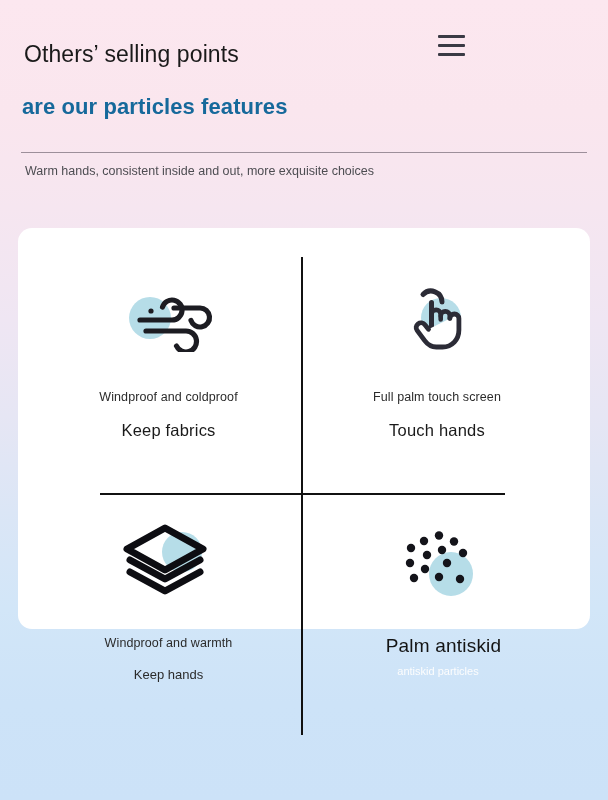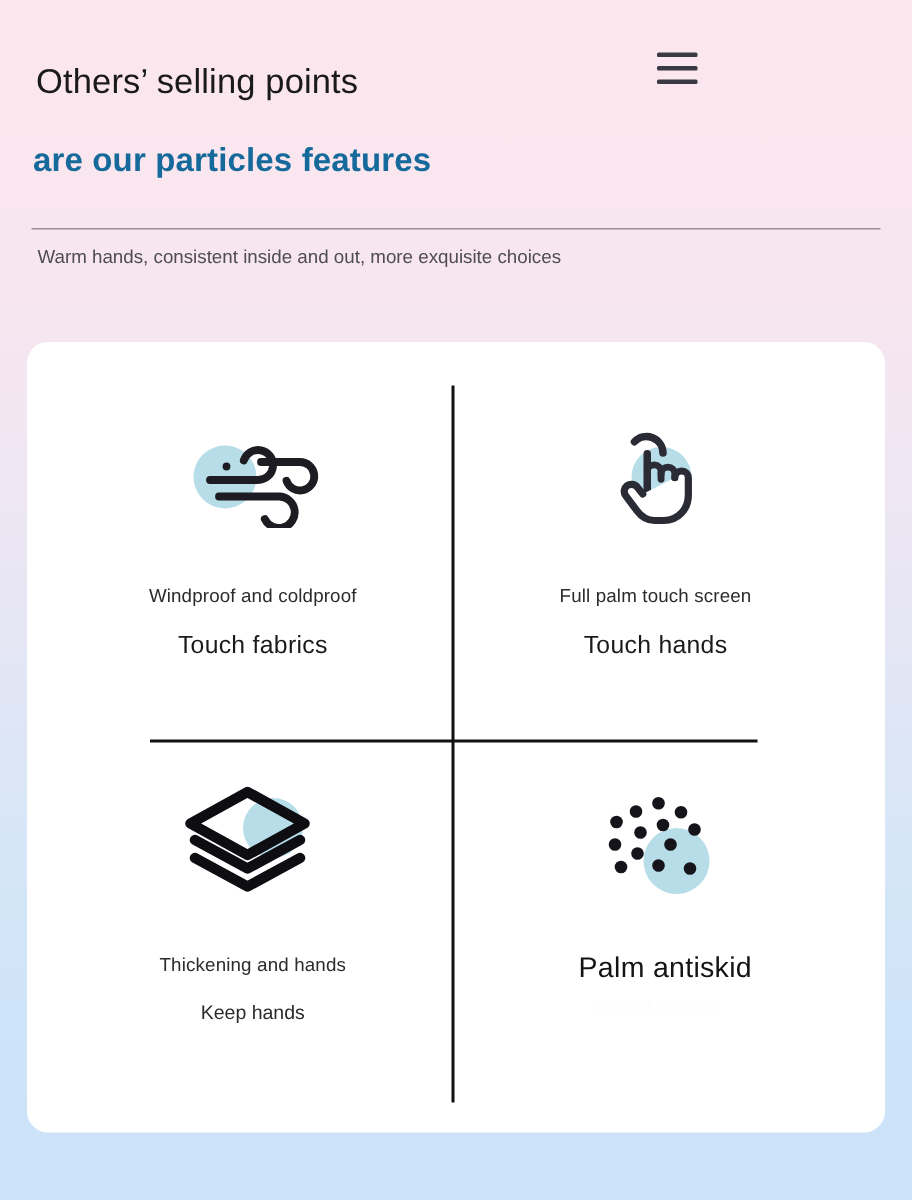--- a/index.html
+++ b/index.html
@@ -94,21 +94,21 @@
     white-space: nowrap;
     text-align: center;
   }
 
   
   .panel {
     position: absolute;
     left: 18px;
     top: 228px;
     width: 572px;
-    height: 527px;
+    height: 401px;
     background: #ffffff;
     border-radius: 14px;
   }
 
   .divider-v {
     position: absolute;
     left: 283px;
     top: 29px;
     width: 1.6px;
     height: 478px;
@@ -220,21 +220,21 @@
         <circle cx="34" cy="38" r="21" fill="#b6dde8"></circle>
         <g stroke="#1c1c22" stroke-width="5.2" stroke-linecap="round" stroke-linejoin="round" fill="none">
           <path d="M24 40 H56 a10 10 0 1 0 -9.5 -13"></path>
           <path d="M30 51 H70 a10.5 10.5 0 1 1 -9.5 15"></path>
           <path d="M58 28 H84 a9.5 9.5 0 1 1 -9 12.5"></path>
         </g>
         <circle cx="35" cy="31" r="2.6" fill="#1c1c22"></circle>
       </svg>
     </div>
     <div class="cap-small">Windproof and coldproof</div>
-    <div class="cap-large">Touch fabrics</div>
+    <div class="cap-large">Keep fabrics</div>
   </div>
 
   <div class="cell cell-tr">
     <div class="icon-wrap">
       <svg width="72" height="80" viewBox="0 0 72 80" fill="none">
         <circle cx="40" cy="42" r="20" fill="#b6dde8"></circle>
         <path d="M22 18.5a11 11 0 0 1 19 7.5" stroke="#2b2b36" stroke-width="5" stroke-linecap="round" fill="none"></path>
         <path d="M30.5 26.5v24" stroke="#2b2b36" stroke-width="5" stroke-linecap="round"></path>
         <path d="M30.5 38.5c0-2.6 2-4.6 4.6-4.6s4.6 2 4.6 4.6v5" stroke="#2b2b36" stroke-width="4.6" stroke-linecap="round" fill="none"></path>
         <path d="M39.7 40c0-2.6 2-4.6 4.6-4.6s4.6 2 4.6 4.6v5" stroke="#2b2b36" stroke-width="4.6" stroke-linecap="round" fill="none"></path>
@@ -249,21 +249,21 @@
 
   <div class="cell cell-bl">
     <div class="icon-wrap">
       <svg width="96" height="78" viewBox="0 0 96 78" fill="none">
         <circle cx="61" cy="30" r="20" fill="#b6dde8"></circle>
         <path d="M44 6 L82 27 L44 48 L6 27 Z" fill="none" stroke="#0d0d12" stroke-width="7" stroke-linejoin="round"></path>
         <path d="M9 38 L44 57 L79 38" fill="none" stroke="#0d0d12" stroke-width="7" stroke-linejoin="round" stroke-linecap="round"></path>
         <path d="M9 50 L44 69 L79 50" fill="none" stroke="#0d0d12" stroke-width="7" stroke-linejoin="round" stroke-linecap="round"></path>
       </svg>
     </div>
-    <div class="cap-small">Thickening and hands</div>
+    <div class="cap-small">Windproof and warmth</div>
     <div class="cap-mid">Keep hands</div>
   </div>
 
   <div class="cell cell-br">
     <div class="icon-wrap">
       <svg width="92" height="74" viewBox="0 0 92 74" fill="none">
         <circle cx="59" cy="50" r="22" fill="#b6dde8"></circle>
         <g fill="#14141a">
           <circle cx="19" cy="24" r="4.2"></circle>
           <circle cx="32" cy="17" r="4.2"></circle>

